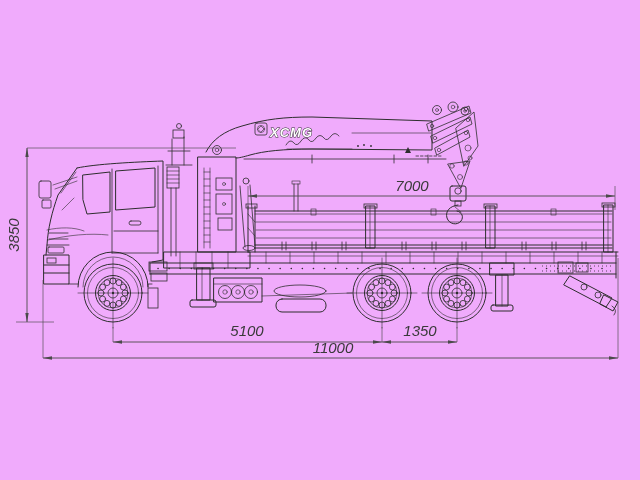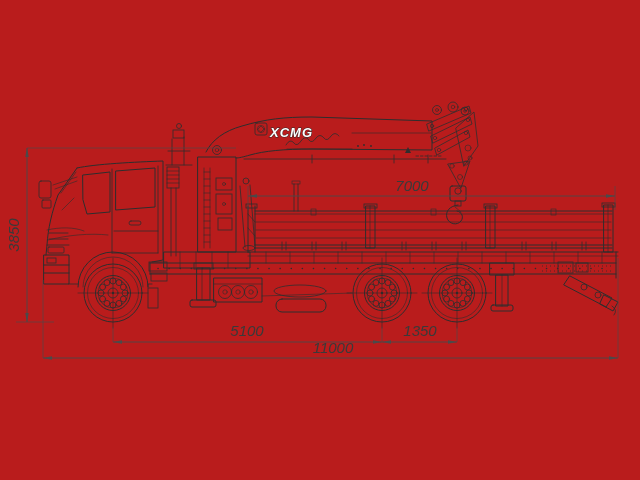--- a/index.html
+++ b/index.html
@@ -1,16 +1,16 @@
 <!DOCTYPE html>
 <html><head>
 <meta charset="utf-8">
 <style>
   html,body{margin:0;padding:0;background:#ffffff;width:640px;height:480px;overflow:hidden;}
-  .stage{position:relative;width:640px;height:480px;background:#b91c1c;}
+  .stage{position:relative;width:640px;height:480px;background:#f0abfc;}
   svg{position:absolute;left:0;top:0;}
   .dim-label{font-family:"Liberation Sans",sans-serif;font-style:italic;font-size:15px;fill:#3a3a3a;}
   .logo-text{font-family:"Liberation Sans",sans-serif;font-style:italic;font-weight:bold;font-size:13px;
              letter-spacing:1px;fill:#ffffff;stroke:#2e2e2e;stroke-width:0.9;paint-order:stroke fill;}
   .ln   {stroke:#2e2e2e;fill:none;stroke-width:1;stroke-linecap:round;stroke-linejoin:round;}
   .lnt  {stroke:#2e2e2e;fill:none;stroke-width:0.6;stroke-linecap:round;}
   .lnm  {stroke:#2e2e2e;fill:none;stroke-width:0.8;stroke-linecap:round;}
   .fill {fill:#2e2e2e;stroke:none;}
   .dim  {stroke:#4a4a4a;fill:none;stroke-width:0.9;}
   .dimt {stroke:#4a4a4a;fill:none;stroke-width:0.65;}

